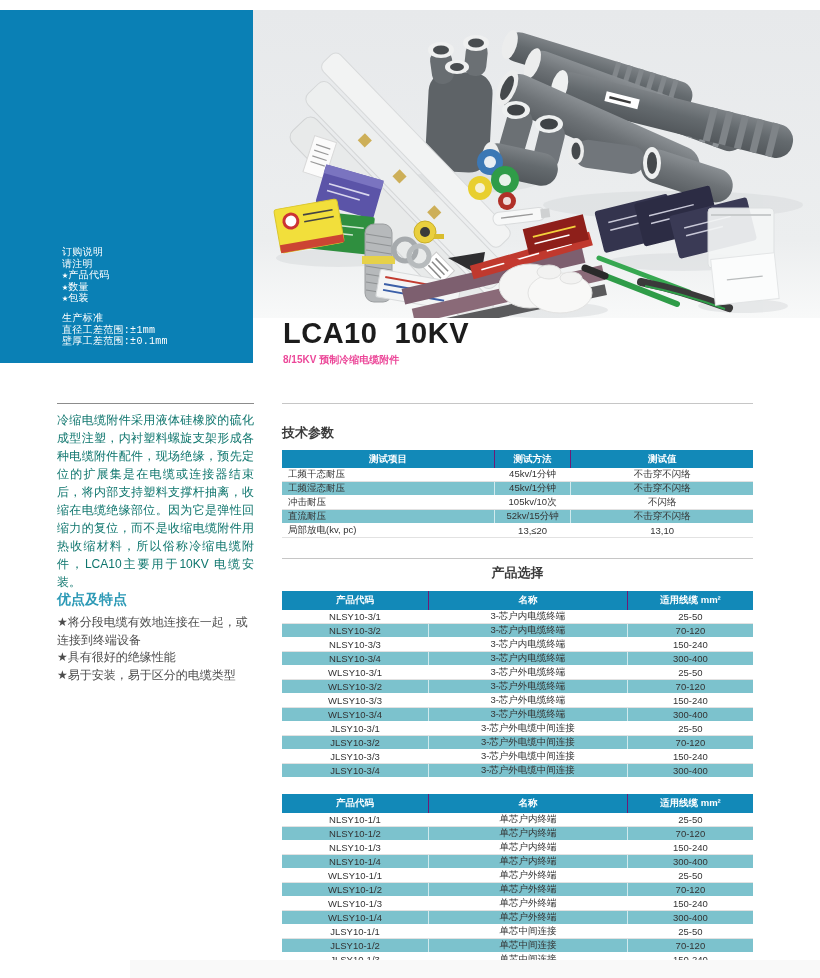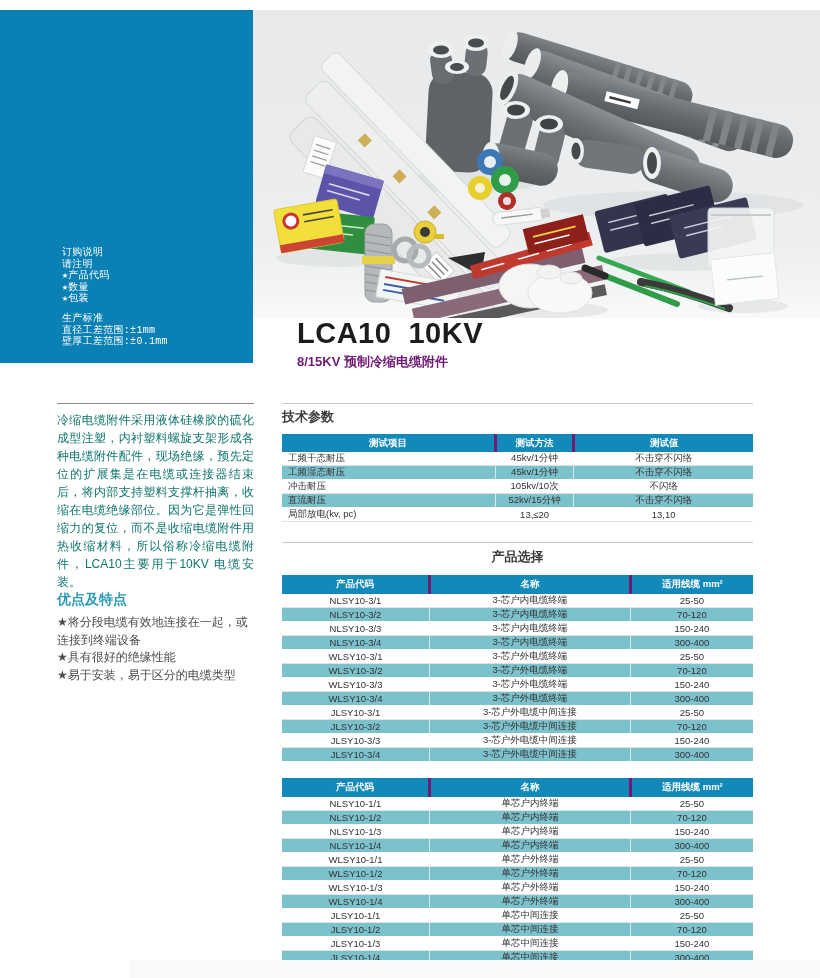--- a/index.html
+++ b/index.html
@@ -12,37 +12,37 @@
     position:absolute;left:0;top:10px;width:253px;height:353px;
     background:var(--sidebar-blue,#0a80b5);
     font-family:Liberation Mono, monospace;
   }
   .sidebar .txt{position:absolute;left:62px;color:#fff;font-size:10px;line-height:11.5px;letter-spacing:.3px;}
   .sidebar .txt.order{top:237px;}
   .sidebar .txt.standard{top:303px;}
   
   .photo{position:absolute;left:253px;top:10px;width:567px;height:308px;overflow:hidden;}
   
-  .title-block{position:absolute;left:297px;top:317px;color:#1f1f1f;}
+  .title-block{position:absolute;left:283px;top:317px;color:#1f1f1f;}
   .title-block h1{margin:0;font-size:29px;font-weight:800;letter-spacing:.5px;white-space:pre;color:#1c1c1c;}
-  .title-block .sub{margin-top:3px;font-size:13px;font-weight:700;color:#701a75;}
+  .title-block .sub{margin-top:3px;font-size:10px;font-weight:700;color:#ec4899;}
   
   .left-col{position:absolute;left:57px;top:403px;width:197px;}
   .rule-dark{border:0;border-top:1px solid #8c8c8c;margin:0;}
   .left-col p{margin:7px 0 0 0;font-size:12px;line-height:18px;color:#0f766e;text-align:justify;}
   .features-title{margin-top:0;font-size:14px;font-weight:700;color:var(--accent-teal,#2d9ab6);}
   .features{margin-top:5px;font-size:12px;line-height:17.5px;color:#4c4c4c;}
   
   .right-col{position:absolute;left:282px;top:403px;width:471px;}
   .rule-light{border:0;border-top:1px solid #c6c6c6;margin:0;}
-  .section-title{margin-top:4px;font-size:13px;font-weight:700;color:#3a3a3a;}
+  .section-title{margin-top:20px;font-size:13px;font-weight:700;color:#3a3a3a;}
   table{border-collapse:collapse;width:471px;table-layout:fixed;}
   thead th{
     background:var(--table-header,#1289b8);color:#fff;font-weight:600;font-size:9.5px;
-    padding:0;text-align:center;border-left:3px solid #701a75;
+    padding:0;text-align:center;border-left:1px solid #701a75;
   }
   thead th:first-child{border-left:none;}
   tbody td{
     font-size:9.5px;color:#333;text-align:center;padding:0;
     border-left:1px solid rgba(255,255,255,.65);
   }
   tbody td:first-child{border-left:none;}
   tbody tr:nth-child(even) td{background:var(--row-stripe,#7cc2cd);border-bottom:1px solid #fff;border-top:1px solid #fff;}
   tbody tr:nth-child(odd) td{background:#fff;border-bottom:1px solid #e2e2e2;}
   

